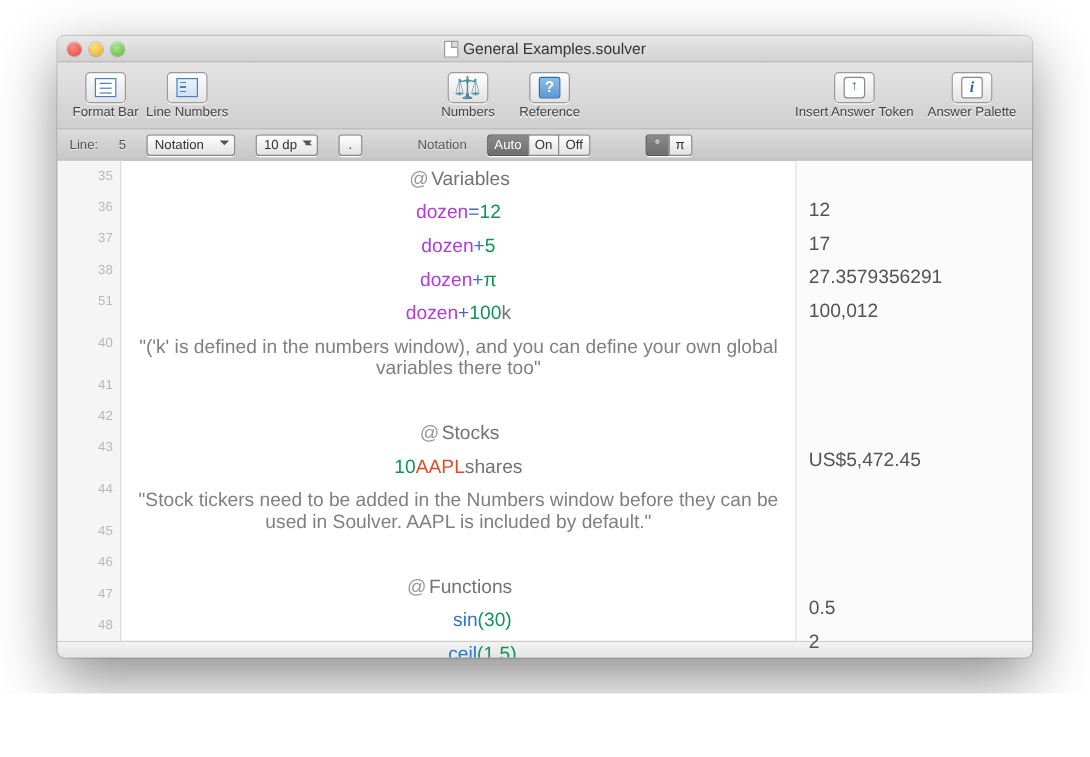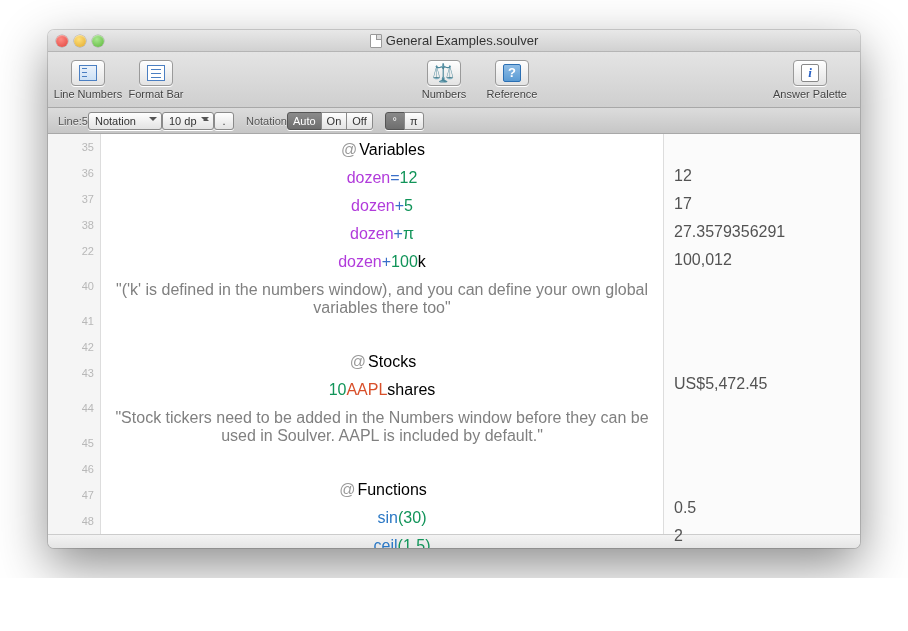--- a/index.html
+++ b/index.html
@@ -91,21 +91,21 @@
   .ic-ref { width:18px;height:18px;border:1px solid #2b6fb3;background:linear-gradient(#8fbde6,#5a9bd4);color:#fff;display:flex;align-items:center;justify-content:center;font-weight:bold;border-radius:2px;}
   .ic-token { width:18px;height:18px;border:1px solid #888;border-radius:3px;background:#fff;position:relative;}
   .ic-token::after{content:"↑";position:absolute;left:0;right:0;top:-1px;text-align:center;color:#35803b;font-size:12px;font-weight:bold;}
   .ic-pal { width:18px;height:18px;border:1px solid #888;border-radius:2px;background:#fff;display:flex;align-items:center;justify-content:center;}
   .ic-pal span{font-family:Georgia,serif;font-style:italic;font-weight:bold;color:#2760c4;}
   
   .formatbar {
     height: 26px;
     background: linear-gradient(#dcdcdc,#c6c6c6);
     border-bottom:1px solid #a8a8a8;
-    display:flex; align-items:center; gap:0;
+    display:flex; align-items:center; gap:17px;
     padding:0 10px;
     font-size:11px; color:#333;
   }
   .formatbar .sel {
     height:18px; background:linear-gradient(#fefefe,#e3e3e3);
     border:1px solid #8a8a8a; border-radius:3px;
     display:flex;align-items:center;padding:0 14px 0 6px;
     position:relative; font-size:11px;
     box-shadow:0 1px 0 #fff;
   }
@@ -151,21 +151,21 @@
   .ans{min-height:26px;padding:5px 10px;font-size:16px;color:#535353;display:flex;align-items:center;font-family:"Helvetica Neue",Arial,sans-serif;}
   .ans.tall{min-height:44px;}
   
   .c-at{color:#9a9a9a;}
   .c-var{color:#b13bdb;}
   .c-op{color:#3a6fc9;}
   .c-num{color:#119459;}
   .c-sym{color:#119459;}
   .c-fn{color:#2b78c5;margin-left:40px;}
   .c-tick{color:#d84f2a;}
-  .c-unit{color:#000000;}
+  .c-unit{color:#737373;}
   .c-str{color:#808080;}
   .segspan{margin:0 2px;}
   .scrollstub{height:14px;background:linear-gradient(#f3f3f3,#e5e5e5);border-top:1px solid #ccc;}
 </style>
 </head>
 <body>
 
 <div class="window">
 
   <div class="titlebar">
@@ -177,48 +177,54 @@
     <div class="title-center">
       <div class="doc-icon"></div>
       <span>General Examples.soulver</span>
     </div>
   </div>
 
   <div class="toolbar">
     <div class="tbgroup">
       <div class="tbbtn">
         <div class="frame">
+            <div class="ic-fmt"></div>
+          </div>
+        <div class="label">Format Bar</div>
+      </div>
+      <div class="tbbtn">
+        <div class="frame">
             <div class="ic-lines"></div>
           </div>
         <div class="label">Line Numbers</div>
-      </div>
-      <div class="tbbtn">
-        <div class="frame">
-            <div class="ic-fmt"></div>
-          </div>
-        <div class="label">Format Bar</div>
       </div>
     </div>
     <div class="tbgap"></div>
     <div class="tbgroup">
       <div class="tbbtn">
         <div class="frame">
             <div class="ic-scale">⚖️</div>
           </div>
         <div class="label">Numbers</div>
       </div>
       <div class="tbbtn">
         <div class="frame">
             <div class="ic-ref">?</div>
           </div>
         <div class="label">Reference</div>
       </div>
     </div>
     <div class="tbgap"></div>
     <div class="tbgroup">
+      <div class="tbbtn wide">
+        <div class="frame">
+            <div class="ic-token"></div>
+          </div>
+        <div class="label">Insert Answer Token</div>
+      </div>
       <div class="tbbtn wide" style="width:80px">
         <div class="frame">
             <div class="ic-pal">
               <span>i</span>
             </div>
           </div>
         <div class="label" style="width:80px">Answer Palette</div>
       </div>
     </div>
   </div>
@@ -246,21 +252,21 @@
       <div class="sqbtn">π</div>
     </div>
   </div>
 
   <div class="content">
     <div class="gutter" id="gutter">
         <div>35</div>
         <div>36</div>
         <div>37</div>
         <div>38</div>
-        <div>22</div>
+        <div>51</div>
         <div style="min-height: 44px;">40</div>
         <div>41</div>
         <div>42</div>
         <div>43</div>
         <div style="min-height: 44px;">44</div>
         <div>45</div>
         <div>46</div>
         <div>47</div>
         <div>48</div>
       </div>

